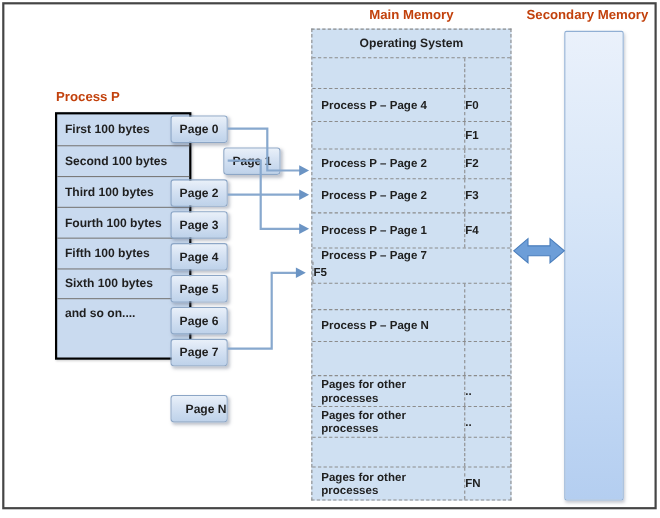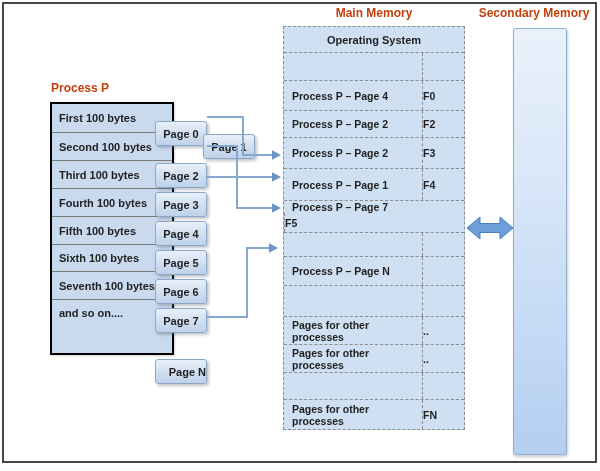--- a/index.html
+++ b/index.html
@@ -62,30 +62,27 @@
       </div>
       <div class="pt-row" style="height: 28px;">
         <span>Fourth 100 bytes</span>
       </div>
       <div class="pt-row" style="height: 28px;">
         <span>Fifth 100 bytes</span>
       </div>
       <div class="pt-row" style="height: 27px;">
         <span>Sixth 100 bytes</span>
       </div>
-      <div class="pt-row" style="height: 28px;">
-        <span>Seventh 100 bytes</span>
-      </div>
       <div class="pt-row" style="height: 53px;">
         <span>and so on....</span>
       </div>
     </div>
 
   <div id="pages">
-      <div class="page-box" style="top: 105px; margin-top: 16px;">
+      <div class="page-box" style="top: 105px;">
         <span>Page 0</span>
       </div>
       <div class="page-box" style="top: 134px; margin-left: 48px;">
         <span>Page 1</span>
       </div>
       <div class="page-box" style="top: 163px;">
         <span>Page 2</span>
       </div>
       <div class="page-box" style="top: 192px;">
         <span>Page 3</span>
@@ -112,20 +109,24 @@
       <div class="mm-row" style="height: 26px;">
         <div class="mm-full">Operating System</div>
       </div>
       <div class="mm-row" style="height: 28px;">
         <div class="mm-label"></div>
         <div class="mm-frame"></div>
       </div>
       <div class="mm-row" style="height: 30px;">
         <div class="mm-label">Process P – Page 4</div>
         <div class="mm-frame">F0</div>
+      </div>
+      <div class="mm-row" style="height: 25px;">
+        <div class="mm-label"></div>
+        <div class="mm-frame">F1</div>
       </div>
       <div class="mm-row" style="height: 27px;">
         <div class="mm-label">Process P – Page 2</div>
         <div class="mm-frame">F2</div>
       </div>
       <div class="mm-row" style="height: 31px;">
         <div class="mm-label">Process P – Page 2</div>
         <div class="mm-frame">F3</div>
       </div>
       <div class="mm-row" style="height: 32px;">

